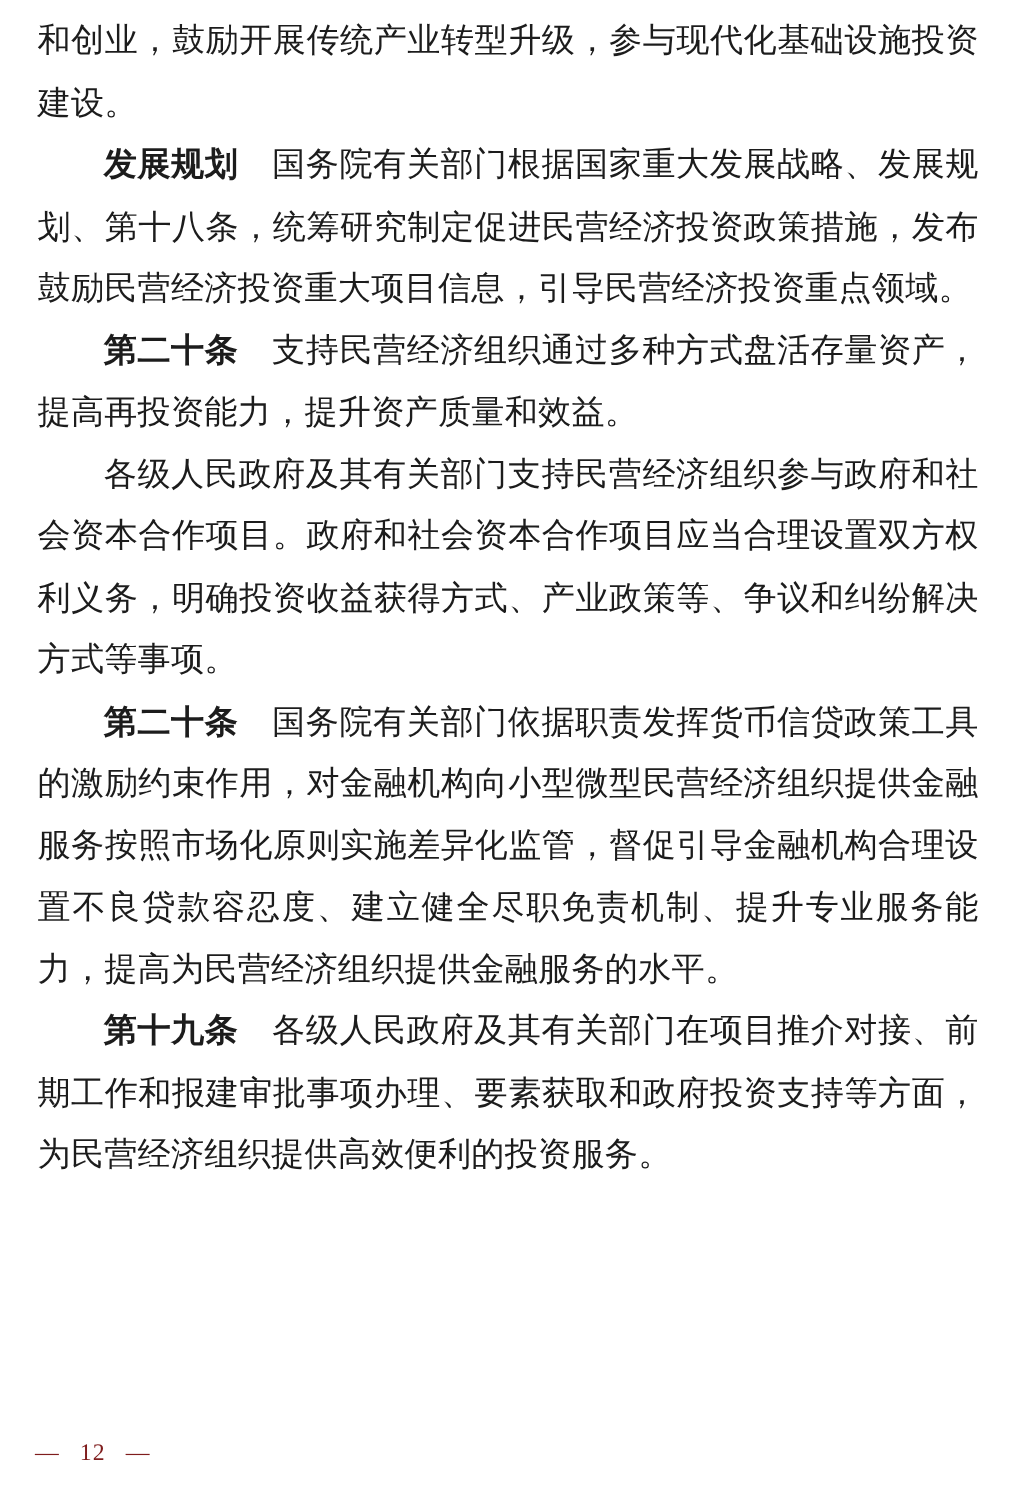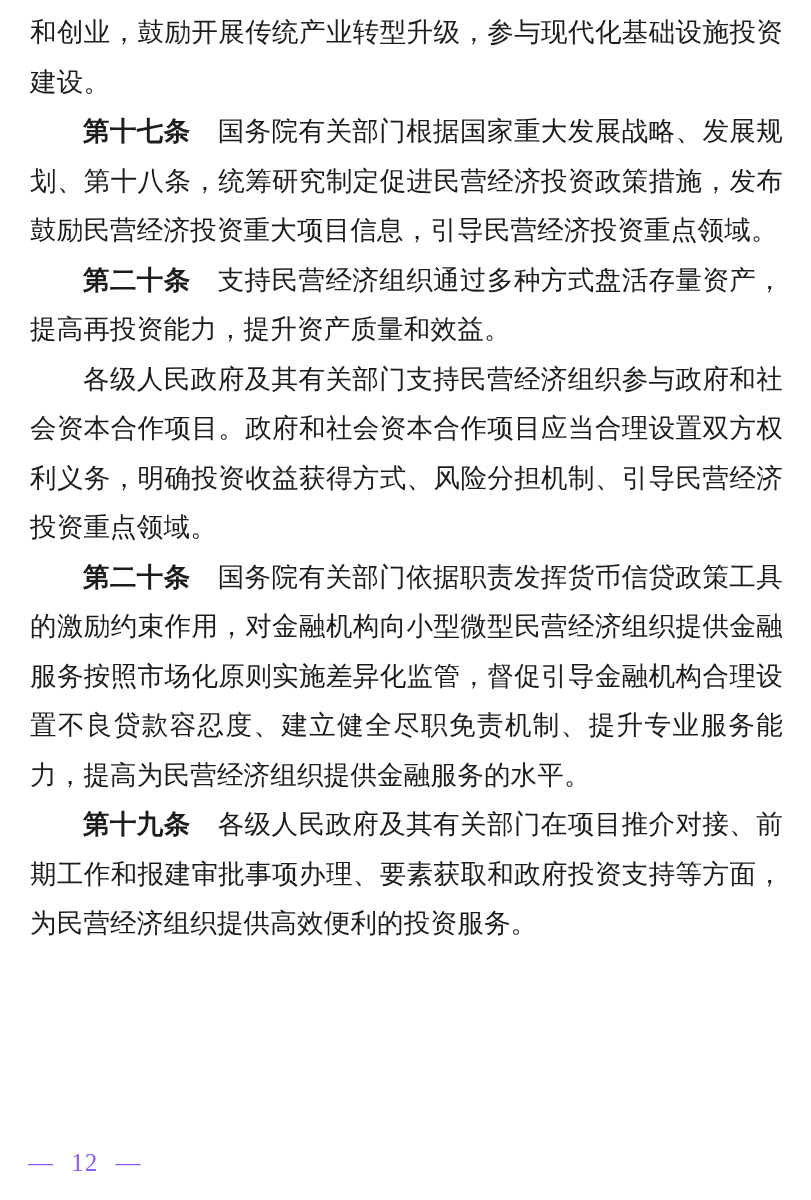--- a/index.html
+++ b/index.html
@@ -42,34 +42,34 @@
     text-indent: 2em;
   }
   .article-no {
     font-weight: 700;
     font-family: "Liberation Sans", "DejaVu Sans", sans-serif;
   }
   .page-footer {
     position: absolute;
     left: 28px;
     top: 1148px;
-    font-size: 25px;
+    font-size: 19px;
     line-height: 30px;
-    color: #8b5cf6;
+    color: #7f1d1d;
     letter-spacing: 1px;
     word-spacing: 10px;
     font-family: "Liberation Serif", "DejaVu Serif", serif;
   }
 </style>
 </head>
 <body>
 
 <div class="page">
   <div class="doc-body">
       <p class="para"><span class="body-text">和创业，鼓励开展传统产业转型升级，参与现代化基础设施投资建设。</span></p>
-      <p class="para indent"><span class="article-no">第十七条</span><span class="body-text">　国务院有关部门根据国家重大发展战略、发展规划、第十八条，统筹研究制定促进民营经济投资政策措施，发布鼓励民营经济投资重大项目信息，引导民营经济投资重点领域。</span></p>
+      <p class="para indent"><span class="article-no">发展规划</span><span class="body-text">　国务院有关部门根据国家重大发展战略、发展规划、第十八条，统筹研究制定促进民营经济投资政策措施，发布鼓励民营经济投资重大项目信息，引导民营经济投资重点领域。</span></p>
       <p class="para indent"><span class="article-no">第二十条</span><span class="body-text">　支持民营经济组织通过多种方式盘活存量资产，提高再投资能力，提升资产质量和效益。</span></p>
-      <p class="para indent"><span class="body-text">各级人民政府及其有关部门支持民营经济组织参与政府和社会资本合作项目。政府和社会资本合作项目应当合理设置双方权利义务，明确投资收益获得方式、风险分担机制、引导民营经济投资重点领域。</span></p>
+      <p class="para indent"><span class="body-text">各级人民政府及其有关部门支持民营经济组织参与政府和社会资本合作项目。政府和社会资本合作项目应当合理设置双方权利义务，明确投资收益获得方式、产业政策等、争议和纠纷解决方式等事项。</span></p>
       <p class="para indent"><span class="article-no">第二十条</span><span class="body-text">　国务院有关部门依据职责发挥货币信贷政策工具的激励约束作用，对金融机构向小型微型民营经济组织提供金融服务按照市场化原则实施差异化监管，督促引导金融机构合理设置不良贷款容忍度、建立健全尽职免责机制、提升专业服务能力，提高为民营经济组织提供金融服务的水平。</span></p>
       <p class="para indent"><span class="article-no">第十九条</span><span class="body-text">　各级人民政府及其有关部门在项目推介对接、前期工作和报建审批事项办理、要素获取和政府投资支持等方面，为民营经济组织提供高效便利的投资服务。</span></p>
     </div>
   <div class="page-footer">— 12 —</div>
 </div>
 
 </body></html>

